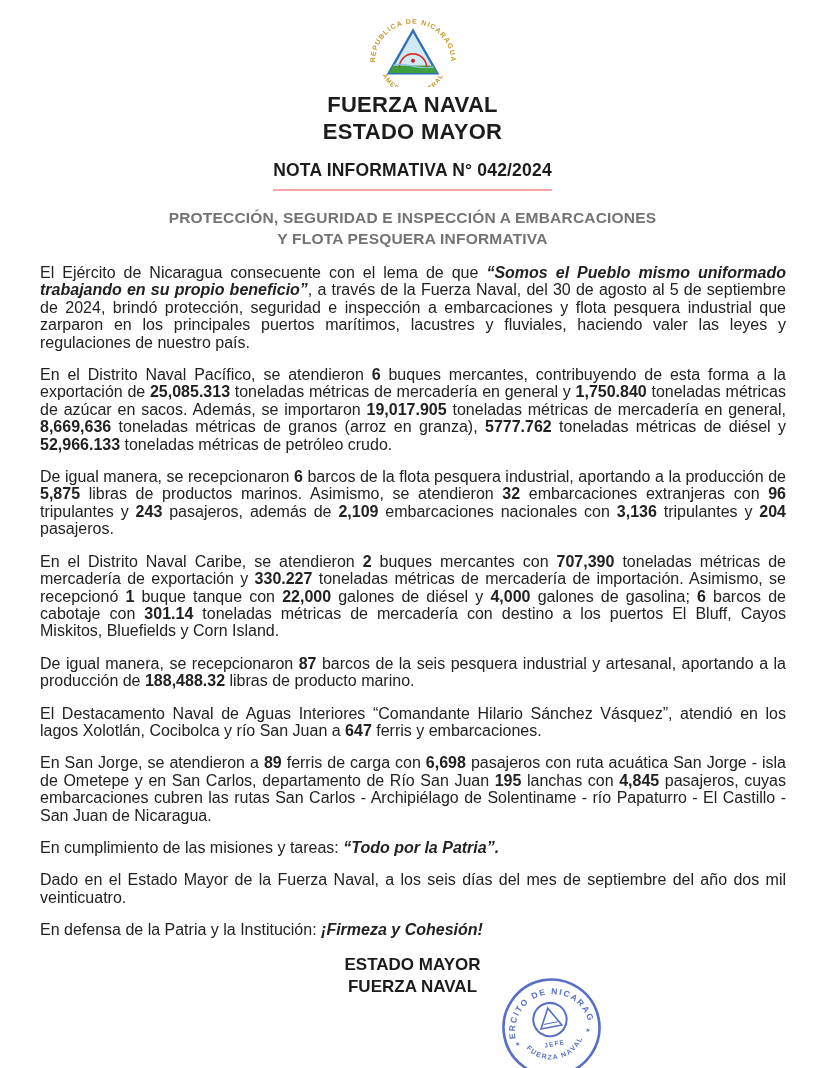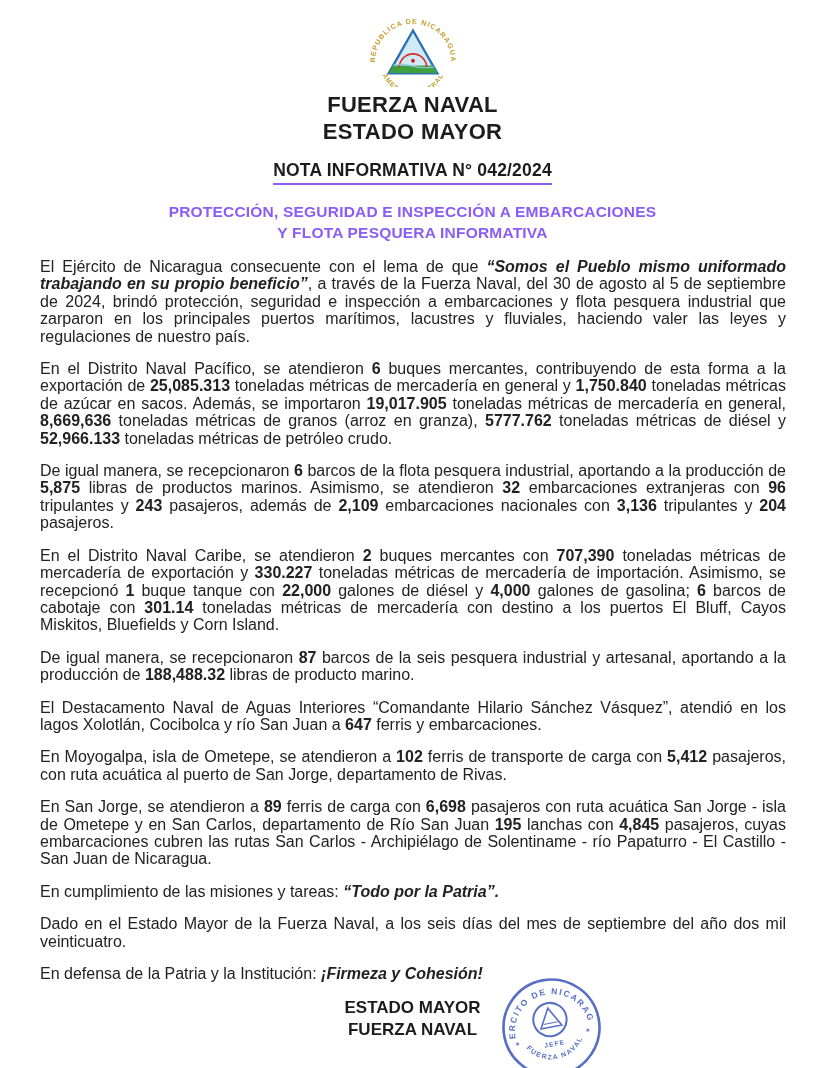--- a/index.html
+++ b/index.html
@@ -12,25 +12,25 @@
     font-family:"Liberation Sans", sans-serif;
     overflow:hidden;
   }
   .header { text-align:center; padding-top:13px; }
   .emblem { display:inline-block; line-height:0; }
   .main-title { font-size:22px; font-weight:bold; line-height:27px; letter-spacing:.3px; color:#1c1c1c; }
   .nota-title-wrap { text-align:center; margin-top:15px; }
   .nota-title {
     display:inline-block;
     font-size:17.5px; font-weight:bold; color:#1c1c1c;
-    border-bottom:2px solid #8b5cf6;
-    padding-bottom:2px;
+    border-bottom:2px solid #fca5a5;
+    padding-bottom:8px;
     letter-spacing:.2px;
   }
-  .subject { text-align:center; margin-top:16px; font-size:15.5px; font-weight:bold; line-height:21px; color:#8b5cf6; letter-spacing:.2px; }
+  .subject { text-align:center; margin-top:16px; font-size:15.5px; font-weight:bold; line-height:21px; color:#737373; letter-spacing:.2px; }
   .doc-body {
     margin:15px 39px 0 40px;
     font-size:16px;
     line-height:17.4px;
     text-align:justify;
   }
   .doc-body p { margin:0 0 15px 0; }
   .doc-body span.b { font-weight:bold; }
   .doc-body span.bi { font-weight:bold; font-style:italic; }
   .signature {
@@ -91,21 +91,20 @@
     <div>Y FLOTA PESQUERA INFORMATIVA</div>
   </div>
 
   <div class="doc-body">
       <p><span>El Ejército de Nicaragua consecuente con el lema de que </span><span class="bi">“Somos el Pueblo mismo uniformado trabajando en su propio beneficio”</span><span>, a través de la Fuerza Naval, del 30 de agosto al 5 de septiembre de 2024, brindó protección, seguridad e inspección a embarcaciones y flota pesquera industrial que zarparon en los principales puertos marítimos, lacustres y fluviales, haciendo valer las leyes y regulaciones de nuestro país.</span></p>
       <p><span>En el Distrito Naval Pacífico, se atendieron </span><span class="b">6</span><span> buques mercantes, contribuyendo de esta forma a la exportación de </span><span class="b">25,085.313</span><span> toneladas métricas de mercadería en general y </span><span class="b">1,750.840</span><span> toneladas métricas de azúcar en sacos. Además, se importaron </span><span class="b">19,017.905</span><span> toneladas métricas de mercadería en general, </span><span class="b">8,669,636</span><span> toneladas métricas de granos (arroz en granza), </span><span class="b">5777.762</span><span> toneladas métricas de diésel y </span><span class="b">52,966.133</span><span> toneladas métricas de petróleo crudo.</span></p>
       <p><span>De igual manera, se recepcionaron </span><span class="b">6</span><span> barcos de la flota pesquera industrial, aportando a la producción de </span><span class="b">5,875</span><span> libras de productos marinos. Asimismo, se atendieron </span><span class="b">32</span><span> embarcaciones extranjeras con </span><span class="b">96</span><span> tripulantes y </span><span class="b">243</span><span> pasajeros, además de </span><span class="b">2,109</span><span> embarcaciones nacionales con </span><span class="b">3,136</span><span> tripulantes y </span><span class="b">204</span><span> pasajeros.</span></p>
       <p><span>En el Distrito Naval Caribe, se atendieron </span><span class="b">2</span><span> buques mercantes con </span><span class="b">707,390</span><span> toneladas métricas de mercadería de exportación y </span><span class="b">330.227</span><span> toneladas métricas de mercadería de importación. Asimismo, se recepcionó </span><span class="b">1</span><span> buque tanque con </span><span class="b">22,000</span><span> galones de diésel y </span><span class="b">4,000</span><span> galones de gasolina; </span><span class="b">6</span><span> barcos de cabotaje con </span><span class="b">301.14</span><span> toneladas métricas de mercadería con destino a los puertos El Bluff, Cayos Miskitos, Bluefields y Corn Island.</span></p>
       <p><span>De igual manera, se recepcionaron </span><span class="b">87</span><span> barcos de la seis pesquera industrial y artesanal, aportando a la producción de </span><span class="b">188,488.32</span><span> libras de producto marino.</span></p>
       <p><span>El Destacamento Naval de Aguas Interiores “Comandante Hilario Sánchez Vásquez”, atendió en los lagos Xolotlán, Cocibolca y río San Juan a </span><span class="b">647</span><span> ferris y embarcaciones.</span></p>
-      <p><span>En Moyogalpa, isla de Ometepe, se atendieron a </span><span class="b">102</span><span> ferris de transporte de carga con </span><span class="b">5,412</span><span> pasajeros, con ruta acuática al puerto de San Jorge, departamento de Rivas.</span></p>
       <p><span>En San Jorge, se atendieron a </span><span class="b">89</span><span> ferris de carga con </span><span class="b">6,698</span><span> pasajeros con ruta acuática San Jorge - isla de Ometepe y en San Carlos, departamento de Río San Juan </span><span class="b">195</span><span> lanchas con </span><span class="b">4,845</span><span> pasajeros, cuyas embarcaciones cubren las rutas San Carlos - Archipiélago de Solentiname - río Papaturro - El Castillo - San Juan de Nicaragua.</span></p>
       <p><span>En cumplimiento de las misiones y tareas: </span><span class="bi">“Todo por la Patria”.</span></p>
       <p><span>Dado en el Estado Mayor de la Fuerza Naval, a los seis días del mes de septiembre del año dos mil veinticuatro.</span></p>
       <p><span>En defensa de la Patria y la Institución: </span><span class="bi">¡Firmeza y Cohesión!</span></p>
     </div>
 
   <div class="signature">
     <div>ESTADO MAYOR</div>
     <div>FUERZA NAVAL</div>
   </div>

